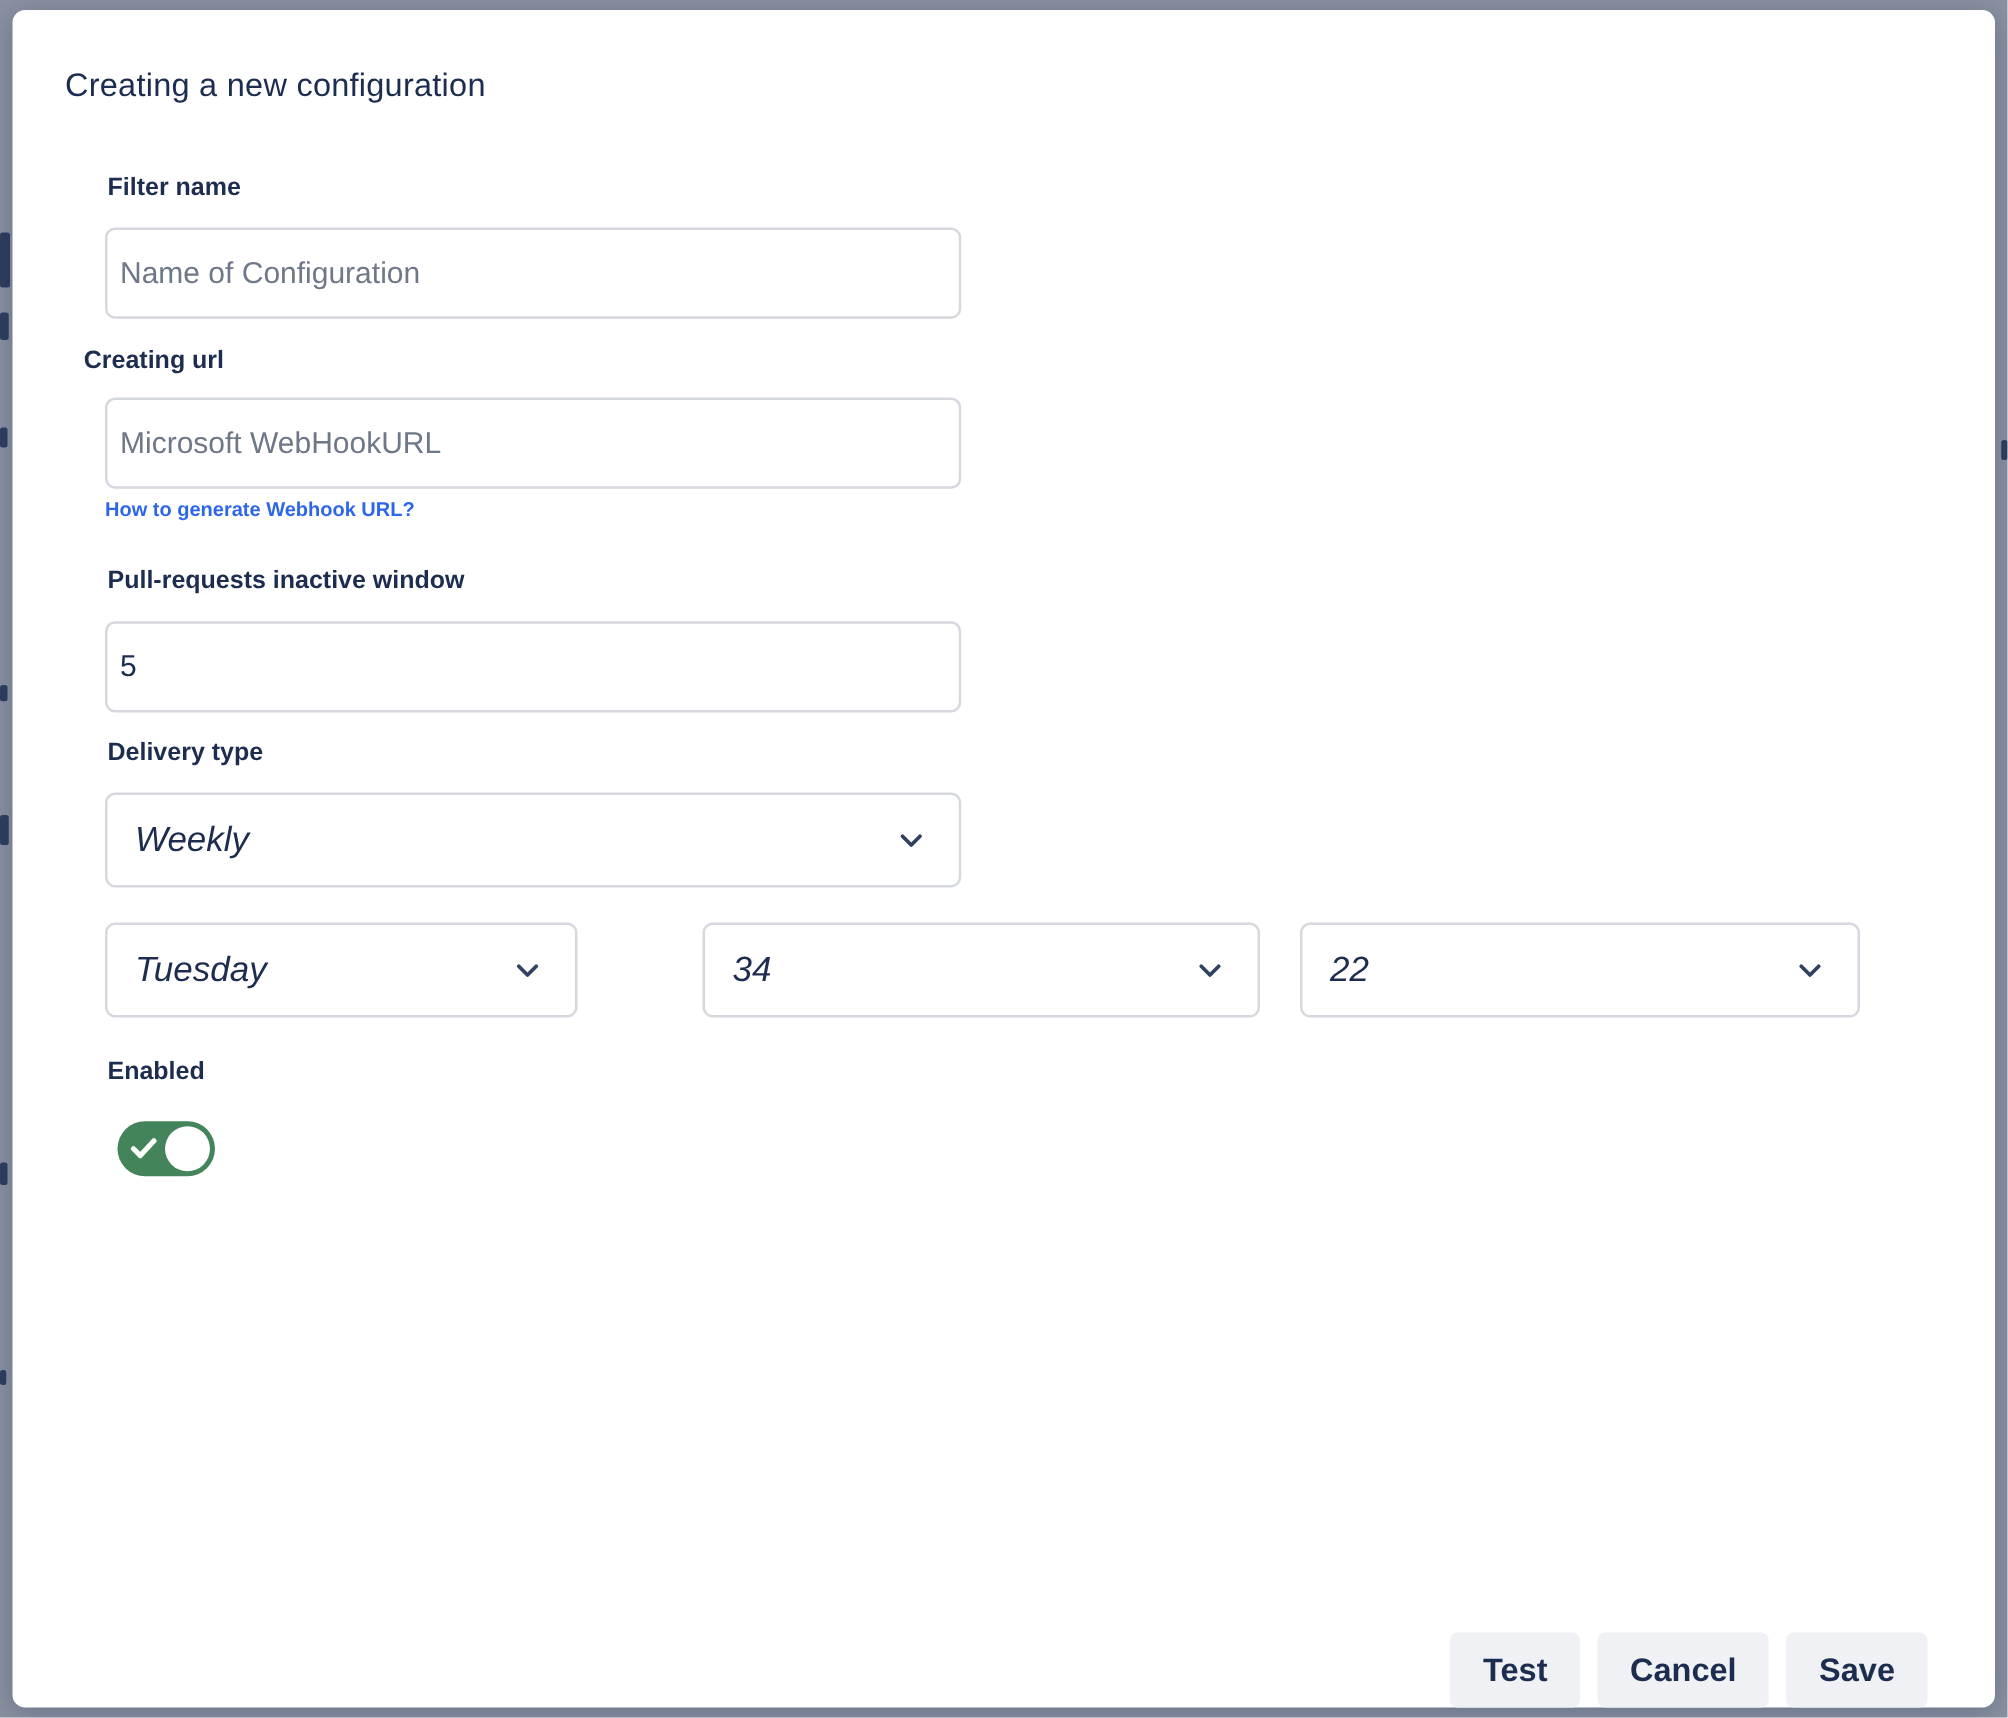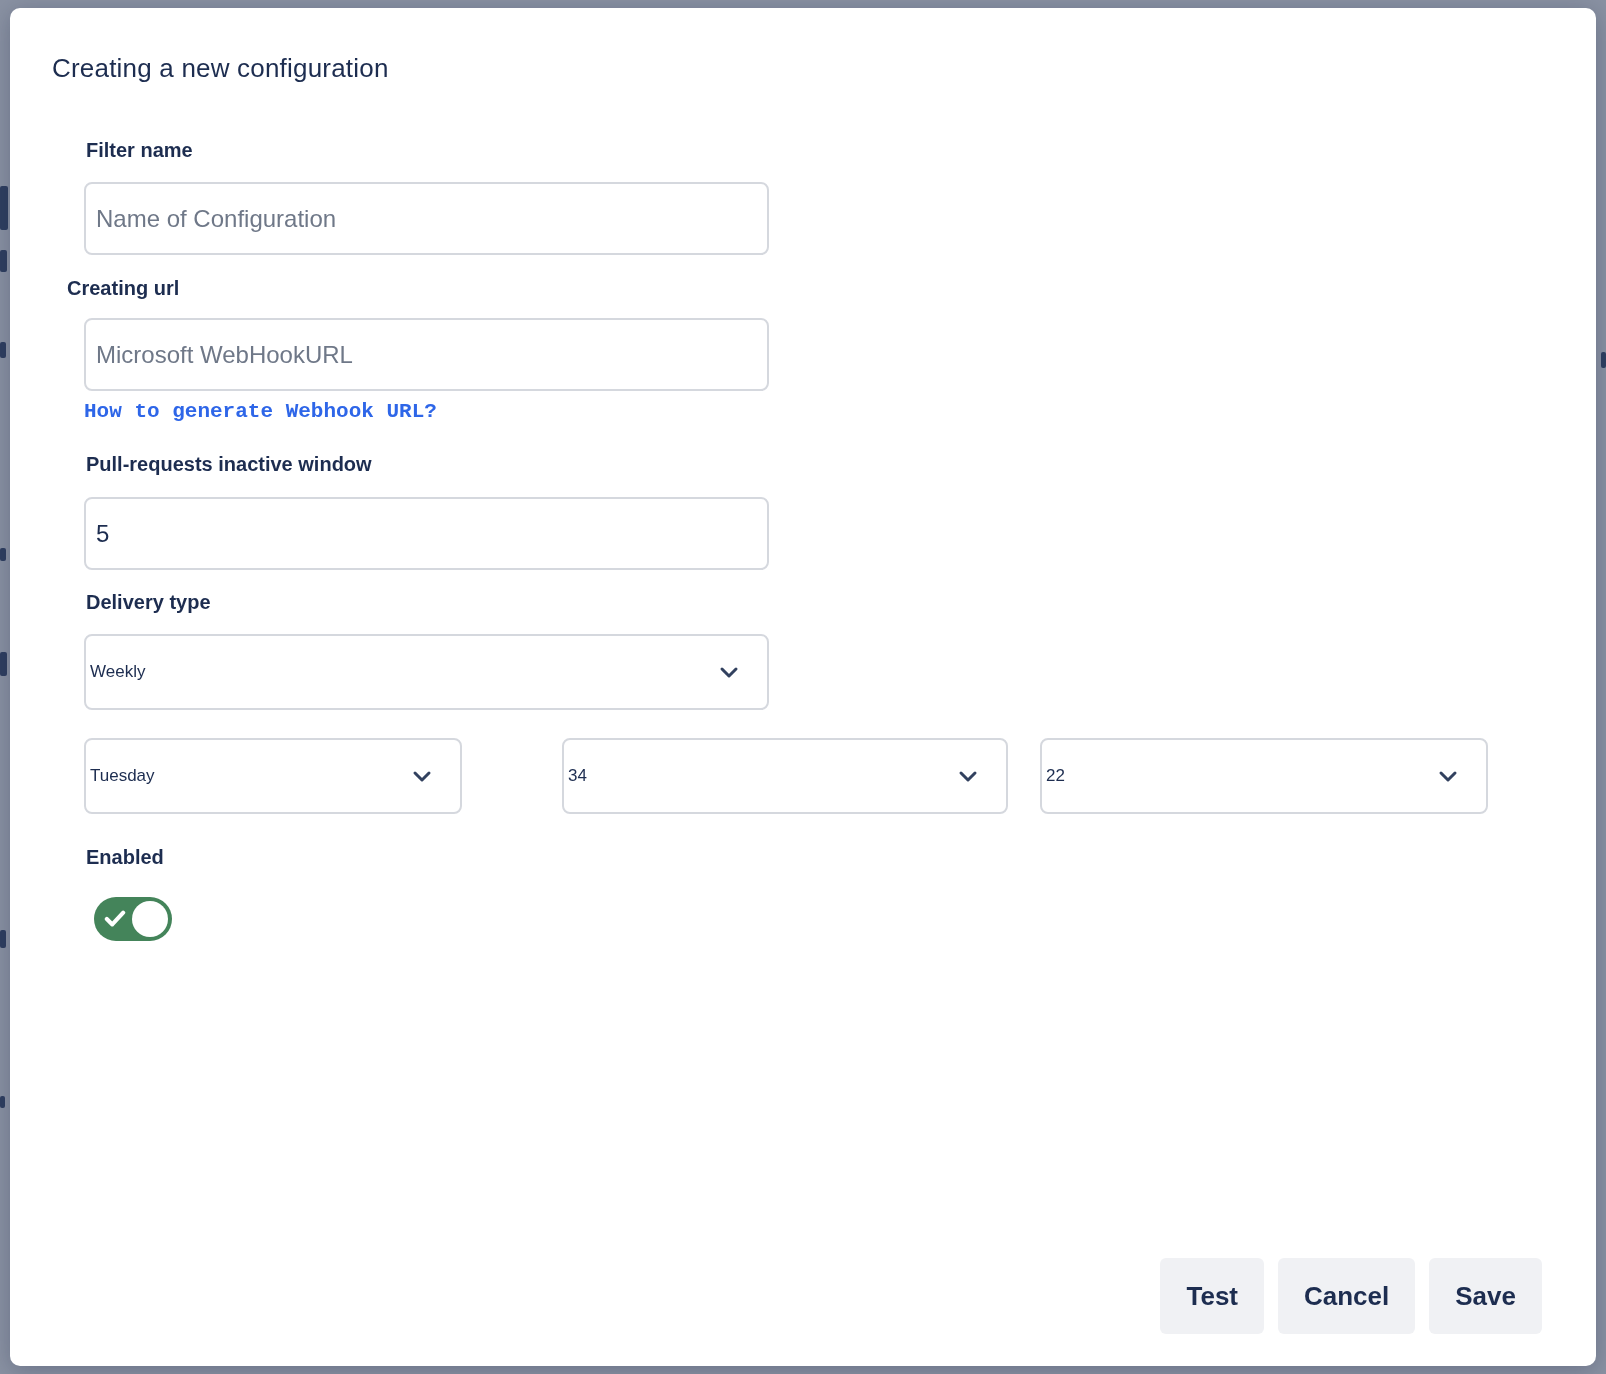--- a/index.html
+++ b/index.html
@@ -43,48 +43,48 @@
     border:2px solid var(--input_border);border-radius:8px;
     background:#fff;height:73px;width:685px;left:74px;
     font-family:inherit;font-size:24px;color:var(--text);
     padding:0 10px;outline:none;
   }
   .text-input::placeholder{color:var(--placeholder);opacity:1;}
   .in-filter{top:174px;}
   .in-webhook{top:310px;}
   .in-window{top:489px;}
 
-  .help-link{left:74px;top:392px;font-size:21px;font-weight:700;color:var(--link);text-decoration:none;font-family:Liberation Mono, monospace;}
+  .help-link{left:74px;top:392px;font-size:16px;font-weight:700;color:var(--link);text-decoration:none;}
 
   .select{
     border:2px solid var(--input_border);border-radius:8px;background:#fff;
     height:76px;display:flex;align-items:center;cursor:pointer;
   }
-  .select .sel-value{position:static;font-size:17px;color:var(--text);margin-left:4px;}
+  .select .sel-value{position:static;font-size:28px;color:var(--text);margin-left:22px;font-style:italic;}
   .select .chev{position:absolute;right:26px;top:50%;transform:translateY(-50%);width:24px;height:24px;}
   .sel-weekly{left:74px;top:626px;width:685px;}
   .sel-day{left:74px;top:730px;width:378px;}
   .sel-hour{left:552px;top:730px;width:446px;}
   .sel-minute{left:1030px;top:730px;width:448px;}
 
   .toggle{
     left:84px;top:889px;width:78px;height:44px;border-radius:22px;
     background:var(--toggle_on);cursor:pointer;
   }
   .toggle .knob{
     position:absolute;right:4px;top:4px;width:36px;height:36px;border-radius:50%;background:#fff;
   }
   .toggle .check{position:absolute;left:10px;top:12px;width:22px;height:20px;}
 
   .actions{top:1250px;right:54px;display:flex;gap:14px;}
   .btn{
-    position:static;height:76px;border:none;border-radius:6px;
+    position:static;height:60px;border:none;border-radius:6px;
     background:var(--button_bg);color:var(--text);
     font-family:inherit;font-size:26px;font-weight:600;
-    padding:0 26px;cursor:pointer;
+    padding:0 26px;cursor:pointer;margin-top:48px;
   }
 </style>
 </head>
 <body>
 
 <div class="frag" style="left:0;top:186px;width:8px;height:44px;"></div>
 <div class="frag" style="left:0;top:250px;width:7px;height:22px;"></div>
 <div class="frag" style="left:0;top:342px;width:6px;height:16px;"></div>
 <div class="frag" style="left:0;top:548px;width:6px;height:13px;"></div>
 <div class="frag" style="left:0;top:652px;width:7px;height:24px;"></div>

